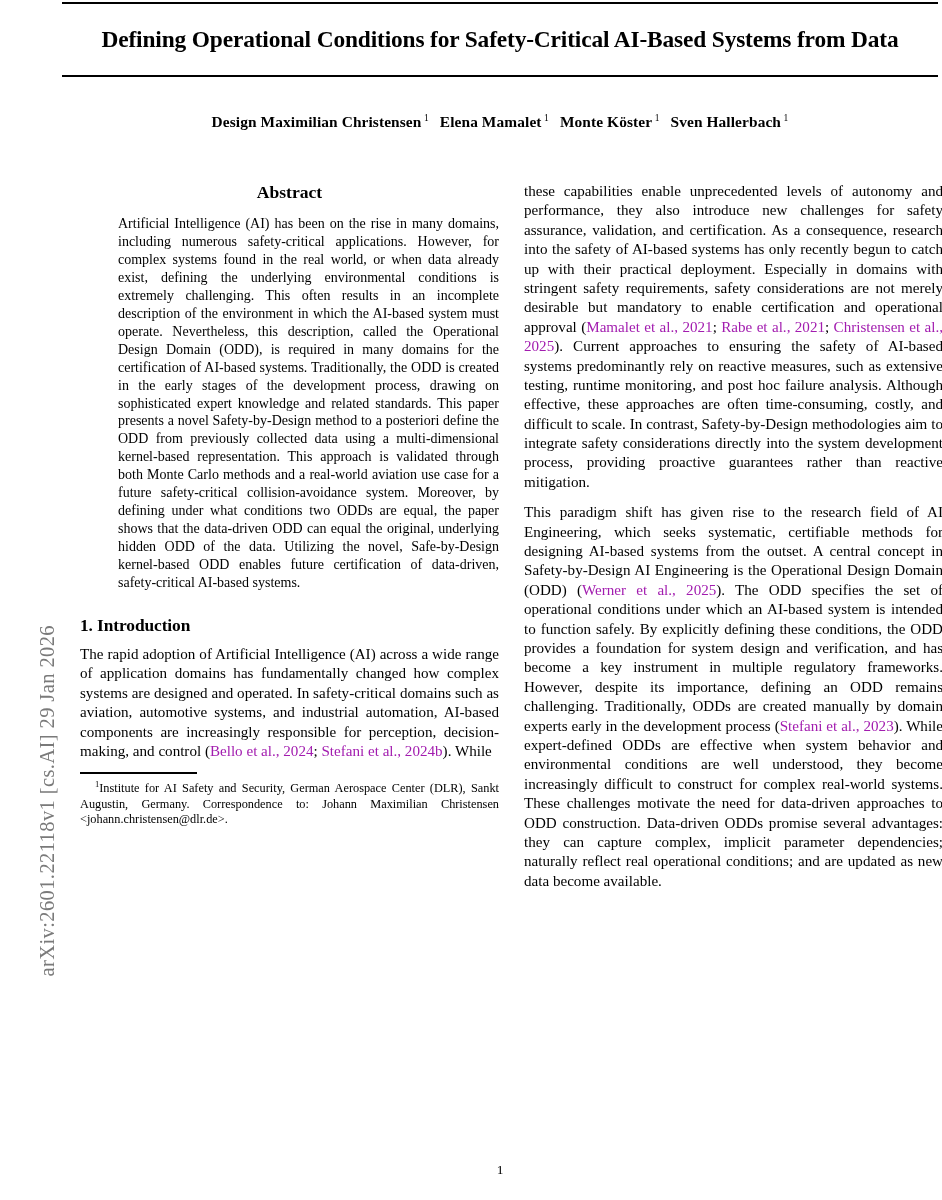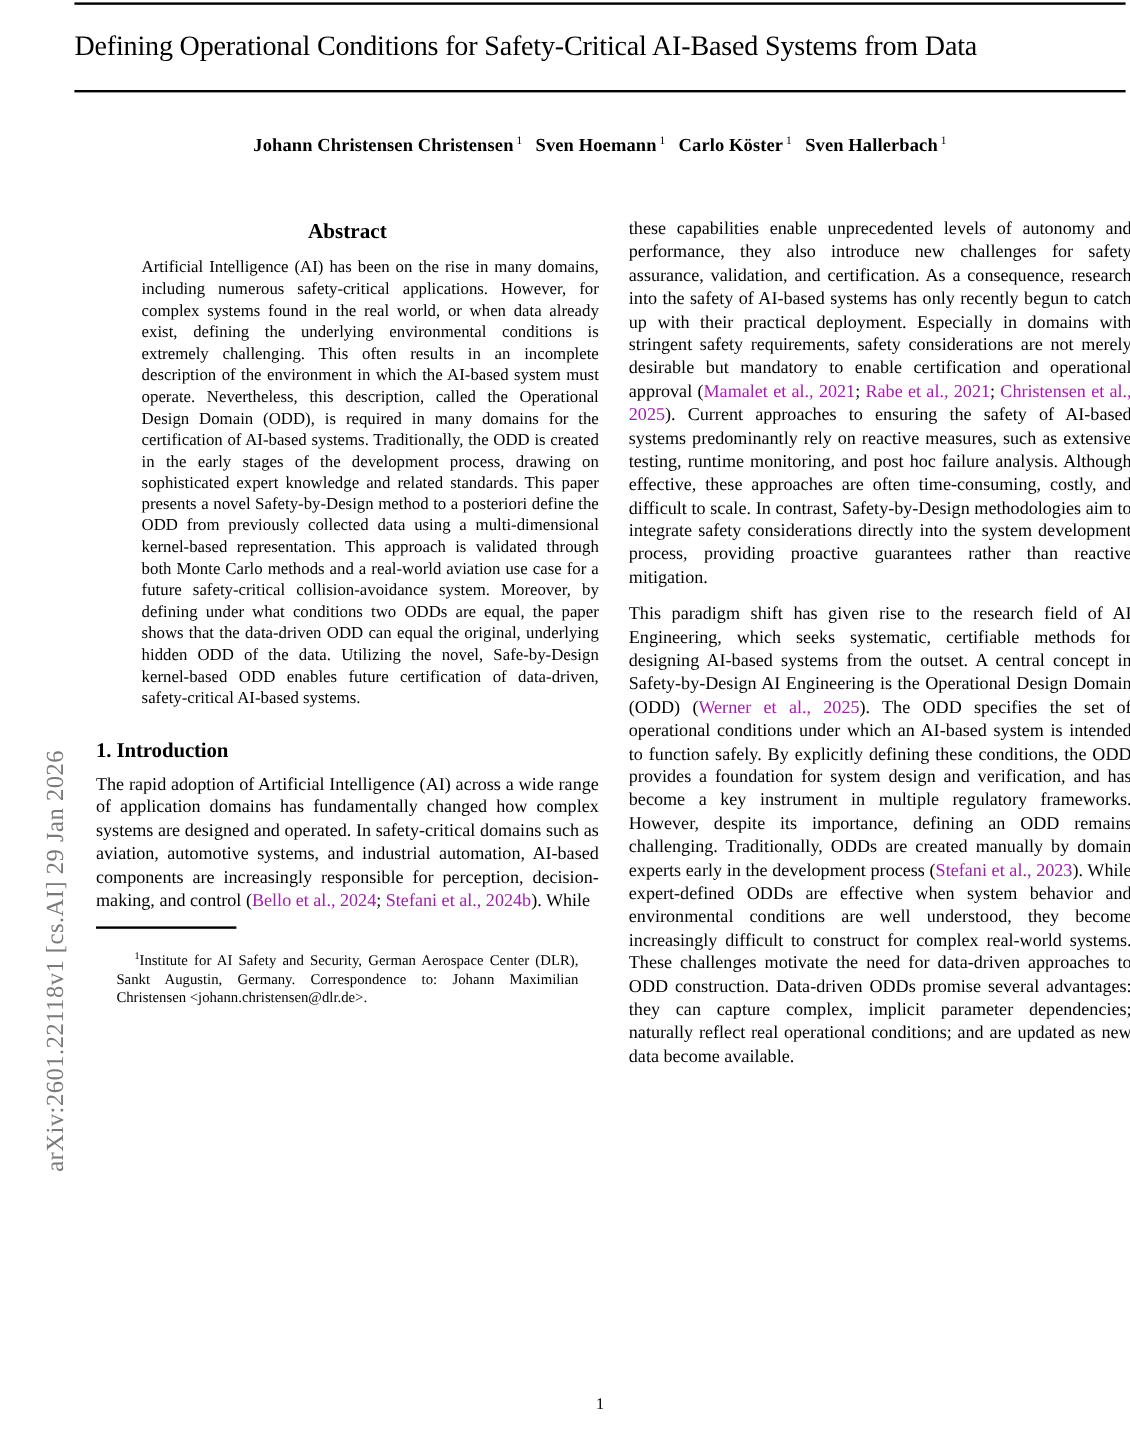--- a/index.html
+++ b/index.html
@@ -44,21 +44,22 @@
   .rule {
     width: 100%;
     background: #000;
     height: 2px;
   }
   .rule-top { margin-top: 2px; height: 2px; }
   .rule-bottom { margin-top: 0px; height: 2px; }
 
   .title {
     font-size: 23.4px;
-    font-weight: normal;
+    font-weight: bold;
+    text-align: center;
     line-height: 1.18;
     margin: 22px 0 21px 0;
     letter-spacing: -0.15px;
     white-space: nowrap;
   }
 
   .authors {
     text-align: center;
     font-size: 15.4px;
     font-weight: bold;
@@ -125,21 +126,21 @@
   .footnote-wrap {
     margin-top: 10px;
   }
   .footnote-rule {
     width: 117px;
     height: 1.4px;
     background: #000;
     margin: 4px 0 5px 0;
   }
   p.footnote {
-    margin: 17px;
+    margin: 0;
     font-size: 12.3px;
     line-height: 1.28;
     text-align: justify;
   }
   p.footnote .fn-sup {
     font-size: 8.5px;
     vertical-align: super;
   }
   .fn-indent { display: inline-block; width: 15px; }
   p.preprint {
@@ -164,21 +165,21 @@
 
 <div class="page">
 
   <div class="rule rule-top"></div>
 
   <h1 class="title">Defining Operational Conditions for Safety-Critical AI-Based Systems from Data</h1>
 
   <div class="rule rule-bottom"></div>
 
   <div class="authors">
-    <span class="au"><span>Johann Christensen Christensen</span><span class="sup">1</span></span><span class="sep"></span><span class="au"><span>Sven Hoemann</span><span class="sup">1</span></span><span class="sep"></span><span class="au"><span>Carlo Köster</span><span class="sup">1</span></span><span class="sep"></span><span class="au"><span>Sven Hallerbach</span><span class="sup">1</span></span>
+    <span class="au"><span>Design Maximilian Christensen</span><span class="sup">1</span></span><span class="sep"></span><span class="au"><span>Elena Mamalet</span><span class="sup">1</span></span><span class="sep"></span><span class="au"><span>Monte Köster</span><span class="sup">1</span></span><span class="sep"></span><span class="au"><span>Sven Hallerbach</span><span class="sup">1</span></span>
   </div>
 
   <div class="columns">
 
     <div class="col col-left">
 
       <div class="abs">
         <div class="abstract-head">Abstract</div>
         <p class="body">Artificial Intelligence (AI) has been on the rise in many domains, including numerous safety-critical applications. However, for complex systems found in the real world, or when data already exist, defining the underlying environmental conditions is extremely challenging. This often results in an incomplete description of the environment in which the AI-based system must operate. Nevertheless, this description, called the Operational Design Domain (ODD), is required in many domains for the certification of AI-based systems. Traditionally, the ODD is created in the early stages of the development process, drawing on sophisticated expert knowledge and related standards. This paper presents a novel Safety-by-Design method to a posteriori define the ODD from previously collected data using a multi-dimensional kernel-based representation. This approach is validated through both Monte Carlo methods and a real-world aviation use case for a future safety-critical collision-avoidance system. Moreover, by defining under what conditions two ODDs are equal, the paper shows that the data-driven ODD can equal the original, underlying hidden ODD of the data. Utilizing the novel, Safe-by-Design kernel-based ODD enables future certification of data-driven, safety-critical AI-based systems.</p>
       </div>

